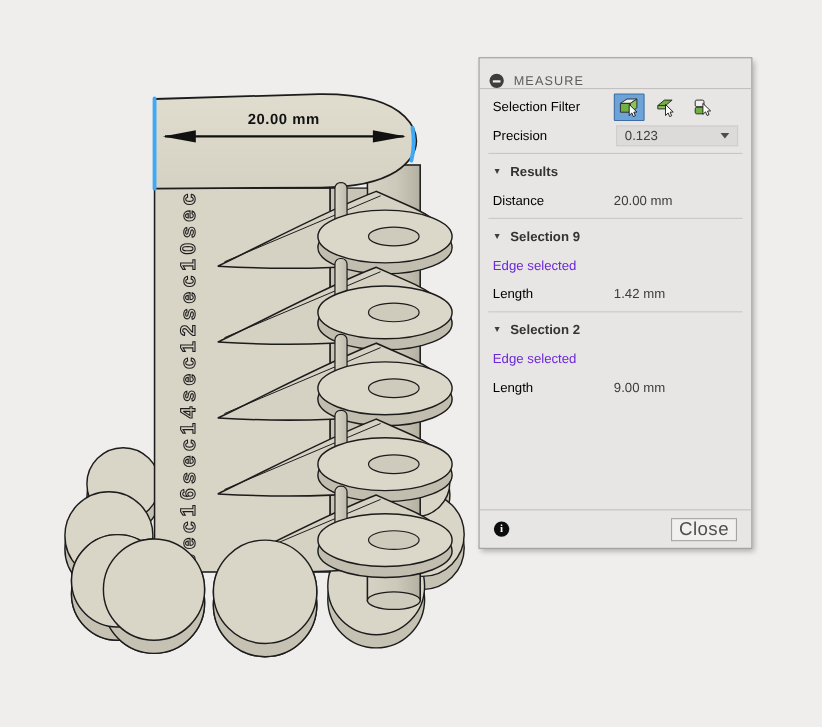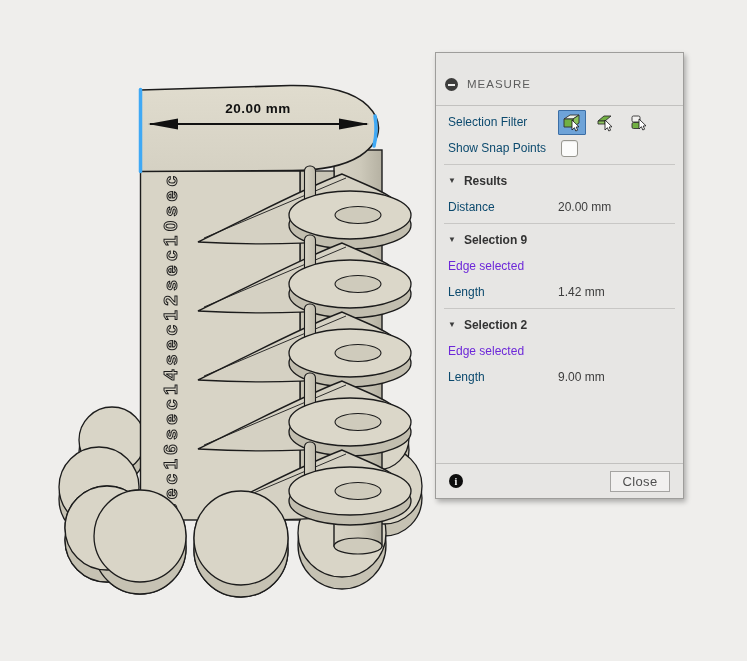--- a/index.html
+++ b/index.html
@@ -9,48 +9,48 @@
   
   .viewport{position:absolute;left:0;top:0;width:460px;height:661px;}
 
   
   .panel{
     position:absolute;left:435px;top:52px;width:249px;height:447px;
     background:#e7e6e4;border:1px solid #9e9d9b;box-sizing:border-box;
     box-shadow:2px 3px 5px rgba(0,0,0,.28);
     font-size:12px;color:#3d3d3d;
   }
-  .panel-header{display:flex;align-items:flex-start;height:27px;border-bottom:1px solid #c2c1bf;padding:0 9px;margin-top:25px;}
+  .panel-header{display:flex;align-items:flex-end;height:27px;border-bottom:1px solid #c2c1bf;padding:0 9px;}
   .collapse-btn{width:13px;height:13px;border-radius:50%;background:#3d3d3c;position:relative;flex:0 0 auto;cursor:default;}
   .collapse-btn::after{content:"";position:absolute;left:3px;top:5.5px;width:7px;height:2px;background:#efefee;}
   .panel-title{margin-left:9px;color:#5d5d5d;letter-spacing:1px;font-size:11.5px;}
 
   .rows{padding-top:3px;}
   .prow{display:flex;align-items:center;height:26px;padding:0 12px;}
-  .plabel{width:110px;flex:0 0 auto;color:#0c4a6e;}
+  .plabel{width:110px;flex:0 0 auto;color:#000000;}
   .pvalue{color:#3d3d3d;}
   .pnote{height:26px;display:flex;align-items:center;padding:0 12px;color:#6d28d9;}
 
   .divider{height:1px;background:#c8c7c5;margin:3px 8px;}
 
   .filter-icons{display:flex;align-items:center;gap:5px;}
   .fbtn{width:26px;height:23px;display:flex;align-items:center;justify-content:center;border:1px solid transparent;border-radius:1px;}
   .fbtn.selected{background:#6ea3d8;border-color:#3c6ea5;}
 
   .dropdown{width:122px;height:19px;background:#dcdbd9;border:1px solid #cfcecc;display:flex;align-items:center;box-sizing:border-box;padding:0 7px;justify-content:space-between;margin-left:2px;}
   .dropdown .caret{width:0;height:0;border-left:4px solid transparent;border-right:4px solid transparent;border-top:5px solid #4c4c4c;}
 
   .checkbox{width:15px;height:15px;background:#fcfcfb;border:1px solid #97968f;border-radius:3px;margin-left:3px;box-shadow:inset 0 1px 1px rgba(0,0,0,.08);}
 
   .sec-header{display:flex;align-items:center;height:26px;padding:0 12px;font-weight:bold;color:#333;}
   .tri{font-size:8px;color:#3d3d3d;margin-right:8px;transform:translateY(-1px);}
 
   .panel-footer{position:absolute;left:0;right:0;bottom:0;height:34px;border-top:1px solid #c2c1bf;display:flex;align-items:center;justify-content:space-between;padding:0 13px;}
   .info-btn{width:14px;height:14px;border-radius:50%;background:#0d0d0d;color:#fff;display:flex;align-items:center;justify-content:center;font-size:10px;font-weight:bold;font-family:"Liberation Serif",serif;}
-  .close-btn{width:60px;height:21px;background:#f1f0ef;border:1px solid #a5a4a2;color:#4f4f4f;font-size:13px;letter-spacing:.4px;display:flex;align-items:center;justify-content:center;box-sizing:border-box;}
+  .close-btn{width:60px;height:21px;background:#f1f0ef;border:1px solid #a5a4a2;color:#4f4f4f;font-size:17px;letter-spacing:.4px;display:flex;align-items:center;justify-content:center;box-sizing:border-box;}
 </style>
 </head>
 <body>
 
 <div class="screen">
 
   <svg class="viewport" viewBox="0 0 460 661">
     <defs>
       <linearGradient id="colGrad" x1="0" y1="0" x2="1" y2="0">
         <stop offset="0" stop-color="#d6d2c4"></stop>
@@ -195,26 +195,29 @@
           <div class="fbtn">
             <svg width="20" height="19" viewBox="0 0 20 19">
               <rect x="4" y="3" width="8" height="6" rx="1.5" fill="#f2f1ef" stroke="#2f2f2f" stroke-width="0.9"></rect>
               <rect x="4" y="9.5" width="8" height="6" rx="1.5" fill="#72b043" stroke="#2f2f2f" stroke-width="0.9"></rect>
               <path d="M11 6 L11 16 L13.4 13.7 L14.8 17 L16.6 16.2 L15.2 13 L18 12.8 Z" fill="#fff" stroke="#111" stroke-width="0.8"></path>
             </svg>
           </div>
         </div>
       </div>
 
-
-
       <div class="prow">
-        <span class="plabel">Show Snap Points</span>
-        <div class="checkbox"></div>
-      </div>
+        <span class="plabel">Precision</span>
+        <div class="dropdown">
+          <span>0.123</span>
+          <span class="caret"></span>
+        </div>
+      </div>
+
+
 
       <div class="divider"></div>
 
       <div>
         <div class="sec-header">
           <span class="tri">▼</span>
           <span>Results</span>
         </div>
         <div class="prow">
           <span class="plabel">Distance</span>

